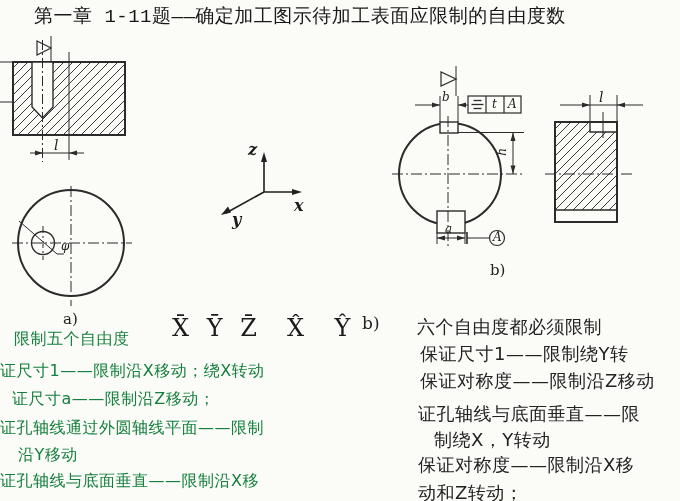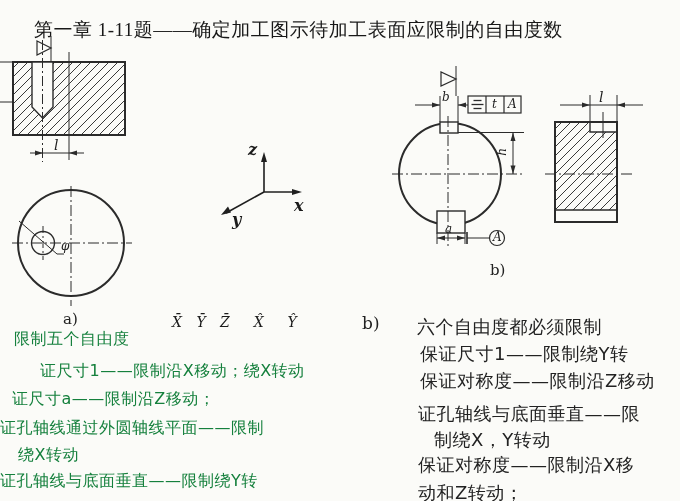--- a/index.html
+++ b/index.html
@@ -5,41 +5,41 @@
   html,body{margin:0;padding:0;}
   body{
     width:680px;height:501px;position:relative;overflow:hidden;
     background:#fbfbf8;
     font-family:"DejaVu Sans","Liberation Sans",sans-serif;
     color:#1c1c1c;
   }
   #drawing{position:absolute;left:0;top:0;width:680px;height:501px;}
   .abs{position:absolute;white-space:pre;}
   .title{
-    left:34px;top:17px;font-size:19px;letter-spacing:0.5px;color:#181818;
-    font-family:Liberation Serif, serif;
+    left:34px;top:3px;font-size:19px;letter-spacing:0.5px;color:#181818;
+    font-family:Liberation Mono, monospace;
   }
   .cn{font-size:16px;color:#15803d;letter-spacing:0.5px;}
   .cn-r{font-size:18px;color:#222;letter-spacing:0.5px;}
   .dim{
     font-family:"DejaVu Serif","Liberation Serif",serif;
     font-style:italic;font-size:14px;color:#222;
   }
   .dim-sm{font-size:12px;}
   .figlabel{
     font-family:"DejaVu Serif","Liberation Serif",serif;
     font-size:15px;color:#222;
   }
   .axislabel{
     font-family:"DejaVu Serif","Liberation Serif",serif;
     font-style:italic;font-weight:bold;font-size:16px;color:#1a1a1a;
   }
   .dof{
     font-family:"DejaVu Serif","Liberation Serif",serif;
-    font-style:italic;font-size:14px;letter-spacing:5px;color:#1a1a1a;
+    font-size:24px;letter-spacing:5px;color:#1a1a1a;
   }
   .rot90{transform:rotate(-90deg);transform-origin:center center;}
 </style>
 </head>
 <body>
 
 <svg id="drawing" viewBox="0 0 680 501" xmlns="http://www.w3.org/2000/svg">
   <defs>
     <pattern id="hatch" patternUnits="userSpaceOnUse" width="9" height="9">
       <path d="M0,9 L9,0" stroke="#3a3a3a" stroke-width="1"></path>
@@ -160,25 +160,25 @@
 <span class="abs dim dim-sm rot90" style="left:498px;top:145px;">h</span>
 <span class="abs dim dim-sm" style="left:445px;top:222px;">a</span>
 <span class="abs dim dim-sm" style="left:493px;top:230px;">A</span>
 <span class="abs dim" style="left:599px;top:89px;">l</span>
 
 <span class="abs figlabel" style="left:63px;top:310px;">a)</span>
 <span class="abs figlabel" style="left:490px;top:261px;">b)</span>
 
 <span class="abs cn" style="left:14px;top:329px;">限制五个自由度</span>
 <span class="abs dof" style="left:172px;top:314px;">X̄ Ȳ Z̄  X̂  Ŷ</span>
-<span class="abs cn" style="left:0px;top:361px;padding-left:40px;">证尺寸1——限制沿X移动；绕X转动</span>
+<span class="abs cn" style="left:0px;top:361px;">证尺寸1——限制沿X移动；绕X转动</span>
 <span class="abs cn" style="left:12px;top:389px;">证尺寸a——限制沿Z移动；</span>
 <span class="abs cn" style="left:0px;top:418px;">证孔轴线通过外圆轴线平面——限制</span>
-<span class="abs cn" style="left:18px;top:445px;">绕X转动</span>
-<span class="abs cn" style="left:0px;top:471px;">证孔轴线与底面垂直——限制绕Y转</span>
+<span class="abs cn" style="left:18px;top:445px;">沿Y移动</span>
+<span class="abs cn" style="left:0px;top:471px;">证孔轴线与底面垂直——限制沿X移</span>
 
 <span class="abs figlabel" style="left:362px;top:313px;font-size:17px;">b)</span>
 <span class="abs cn-r" style="left:417px;top:315px;">六个自由度都必须限制</span>
 <span class="abs cn-r" style="left:420px;top:342px;">保证尺寸1——限制绕Y转</span>
 <span class="abs cn-r" style="left:420px;top:369px;">保证对称度——限制沿Z移动</span>
 <span class="abs cn-r" style="left:418px;top:402px;">证孔轴线与底面垂直——限</span>
 <span class="abs cn-r" style="left:434px;top:428px;">制绕X，Y转动</span>
 <span class="abs cn-r" style="left:418px;top:453px;text-align:center;">保证对称度——限制沿X移</span>
 <span class="abs cn-r" style="left:418px;top:481px;">动和Z转动；</span>
 

